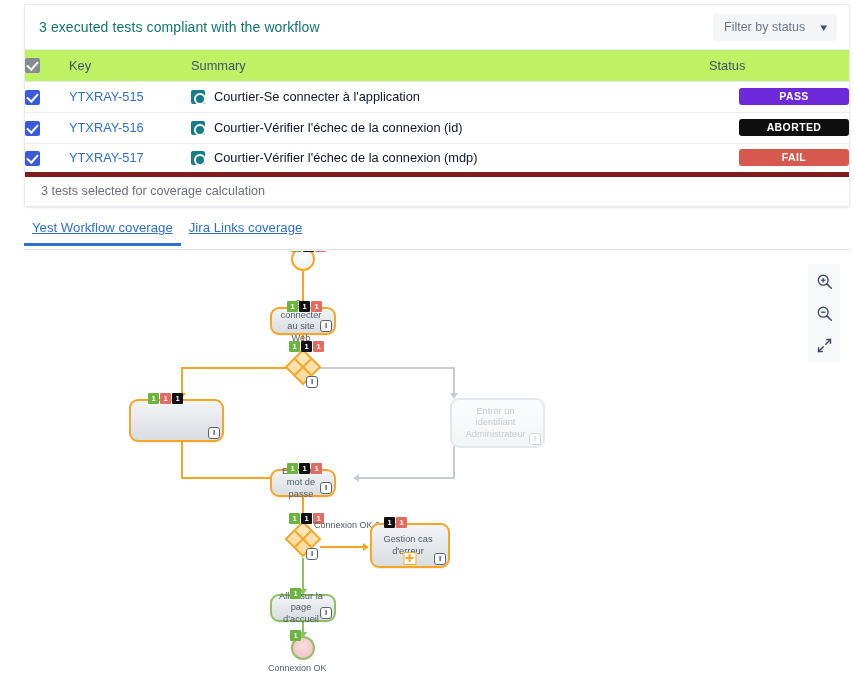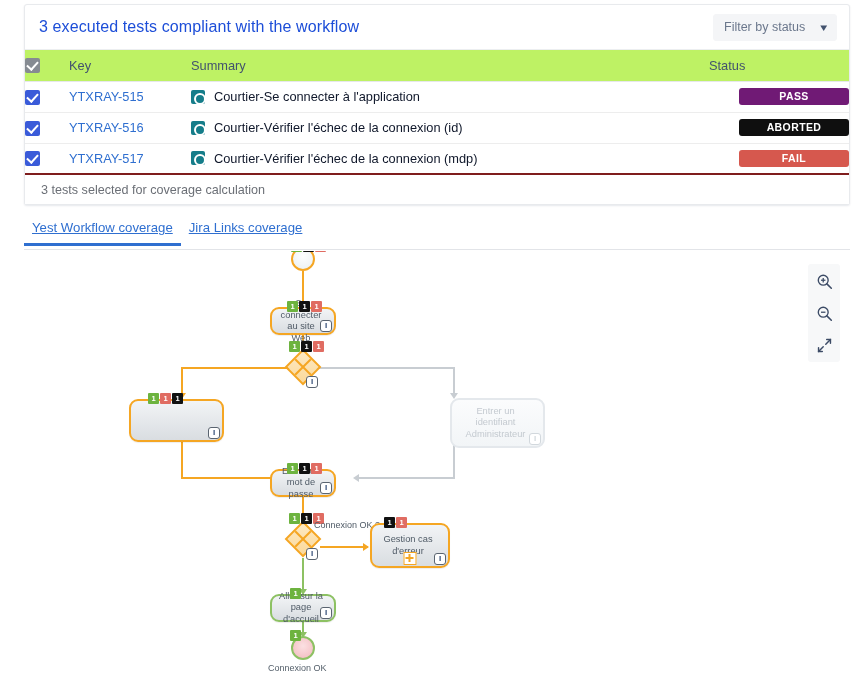--- a/index.html
+++ b/index.html
@@ -18,21 +18,21 @@
     background: #fff;
     border: 1px solid #e8eaed;
     border-radius: 3px;
     box-shadow: 0 1px 2px rgba(9,30,66,0.10);
   }
   .panel-head {
     height: 45px; display:flex; align-items:center; justify-content:space-between;
     padding: 0 12px 0 14px;
     border-bottom: 1px solid #eceef0;
   }
-  .panel-title { font-size: 16px; color:#1d4ed8; letter-spacing:.1px; }
+  .panel-title { font-size: 14px; color:#0f766e; letter-spacing:.1px; }
   .filter-select {
     display:flex; align-items:center; justify-content:space-between;
     width: 124px; height: 27px;
     background:#f4f5f7; border:1px solid #f4f5f7; border-radius:3px;
     padding: 0 9px 0 10px;
     font-size: 12.5px; color:#6b778c; cursor: pointer;
   }
   .chev { color:#42526e; font-size:11px; line-height:1; transform: scaleX(1.25); }
 
   
@@ -42,21 +42,21 @@
     font-size:12.8px; color:#42526e; text-align:left;
     border-bottom:1px solid #e6e8eb; padding:0;
   }
   th.c-chk, td.c-chk { width:44px; padding-left:14px; }
   th.c-key, td.c-key { width:122px; }
   th.c-sum, td.c-sum { width:auto; padding-left:8px; }
   th.c-st,  td.c-st  { width:140px; text-align:right; padding-right:14px; }
   table.tests tbody td {
     height:31px; border-bottom:1px solid #ededed; font-size:12.8px; color:#333; padding:0;
   }
-  tbody tr:last-child td { border-bottom:2px solid #7f1d1d; }
+  tbody tr:last-child td { border-bottom:5px solid #7f1d1d; }
 
   .cb { width:15px; height:15px; border-radius:2px; display:inline-block;
         position:relative; vertical-align:middle; cursor:pointer; }
   .cb.on  { background:#3a5bd9; }
   .cb.hdr { background:#868b92; }
   .cb::after {
     content:""; position:absolute; left:4px; top:1px; width:5px; height:9px;
     border:solid #fff; border-width:0 2px 2px 0; transform: rotate(42deg);
   }
   .key-link { color:#2f6fd0; font-size:12.8px; text-decoration:none; cursor:pointer; }
@@ -216,21 +216,21 @@
       <tbody id="tbody">
           <tr>
             <td class="c-chk"><span class="cb on"></span></td>
             <td class="c-key"><a class="key-link">YTXRAY-515</a></td>
             <td class="c-sum">
               <div class="sum-cell">
                 <span class="test-ic"></span>
                 <span class="sum-txt">Courtier-Se connecter à l'application</span>
               </div>
             </td>
-            <td class="c-st"><span class="badge" style="background: #701a75; margin-left: 28px;">PASS</span></td>
+            <td class="c-st"><span class="badge" style="background: #6d28d9; margin-left: 28px;">PASS</span></td>
           </tr>
           <tr>
             <td class="c-chk"><span class="cb on"></span></td>
             <td class="c-key"><a class="key-link">YTXRAY-516</a></td>
             <td class="c-sum">
               <div class="sum-cell">
                 <span class="test-ic"></span>
                 <span class="sum-txt">Courtier-Vérifier l'échec de la connexion (id)</span>
               </div>
             </td>

